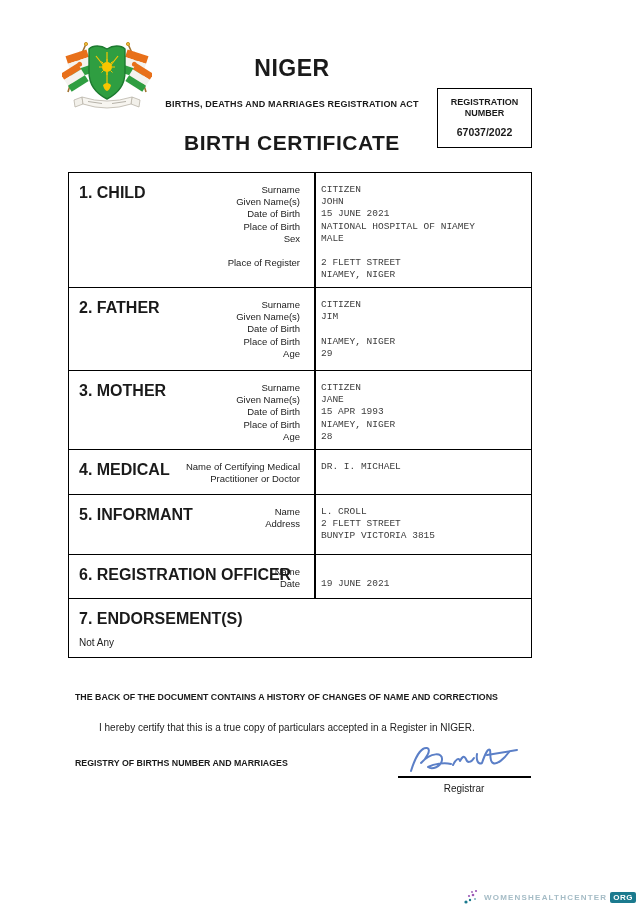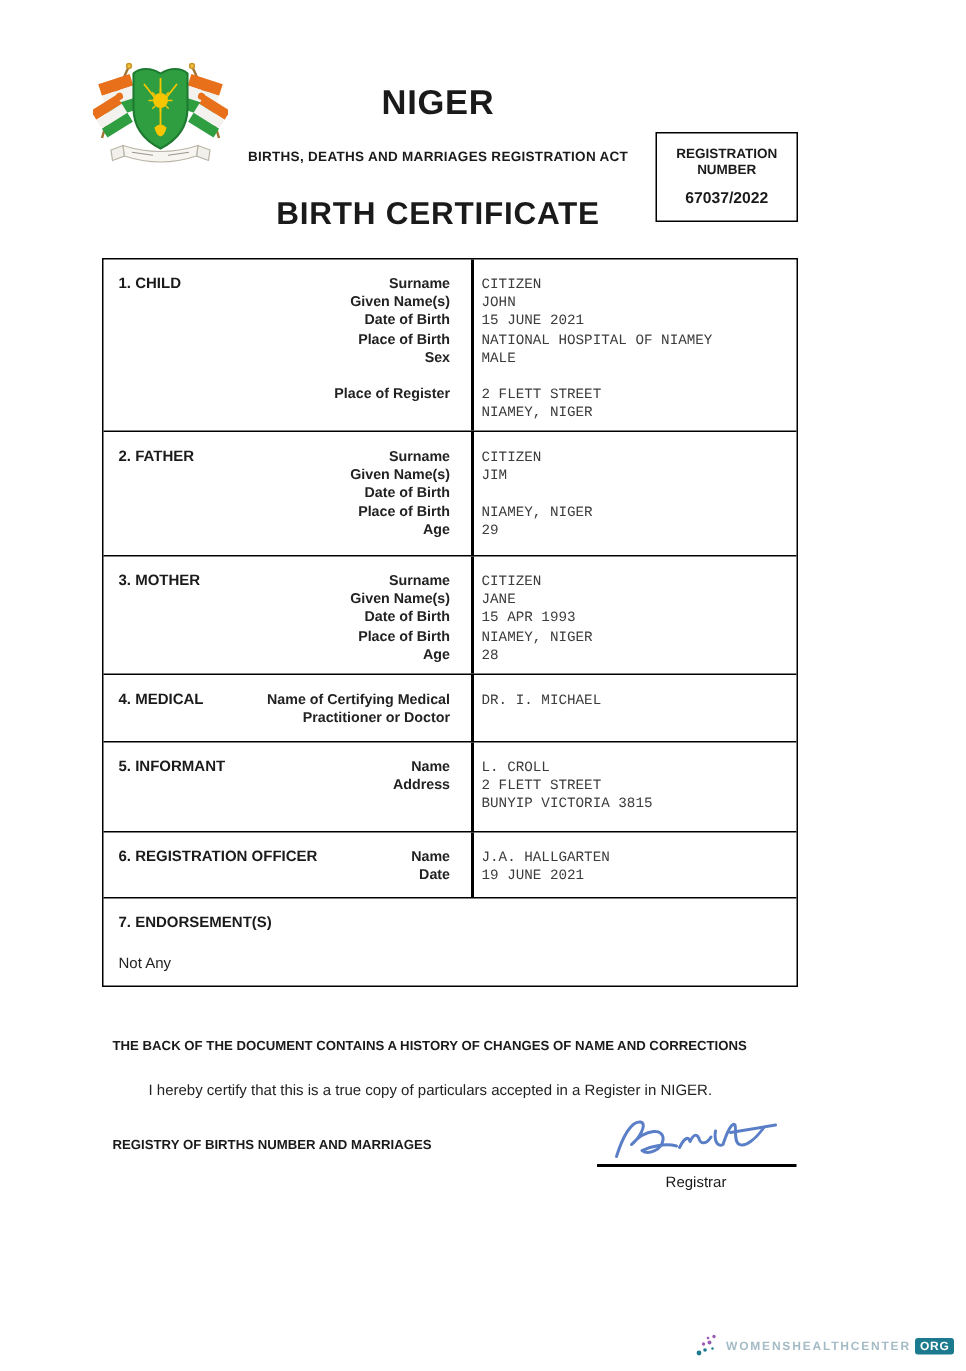--- a/index.html
+++ b/index.html
@@ -21,23 +21,23 @@
   .reg-number { font-size:10.5px; font-weight:bold; margin-top:7px; }
 
   
   .cert-table { position:absolute; left:68px; top:172px; width:464px; border:1.5px solid #000; }
   .section { position:relative; border-bottom:1.5px solid #000; padding-top:11px; }
   .section:last-child { border-bottom:none; }
   .sec-child { height:115px; } .sec-father { height:83px; } .sec-mother { height:79px; }
   .sec-medical { height:45px; } .sec-informant { height:60px; } .sec-officer { height:44px; }
   .sec-endorsement { height:58px; }
   .vdivider { position:absolute; left:245px; top:0; bottom:0; width:1.5px; background:#000; }
-  .sec-title { position:absolute; left:10px; top:11px; font-size:10px; font-weight:bold; }
+  .sec-title { position:absolute; left:10px; top:11px; font-size:16px; font-weight:bold; }
   .frow { display:grid; grid-template-columns:231px 1fr; column-gap:21px; }
-  .flabel { text-align:right; font-size:9.5px; line-height:12.2px; color:#222;font-weight:bold; }
+  .flabel { text-align:right; font-size:9.5px; line-height:12.2px; color:#222; }
   .flabel.narrow { padding-left:96px; }
   .fvalue { font-family:"Liberation Mono", monospace; font-size:9.5px; line-height:12.2px;
             color:#3c3c3c; white-space:pre-line; }
   .frow.gap-top { margin-top:12px; }
   .end-note { font-size:10px; color:#222; margin:27px 0 0 10px; }
 
   
   .back-note { position:absolute; left:75px; top:692px; font-size:8.8px; font-weight:bold; }
   .certify-line { position:absolute; left:78px; top:722px; font-size:10px; color:#222;margin-left:21px; }
   .registry-line { position:absolute; left:75px; top:758px; font-size:8.8px; font-weight:bold; }
@@ -235,21 +235,20 @@
         <div class="fvalue">2 FLETT STREET
 BUNYIP VICTORIA 3815</div>
       </div>
     </div>
 
     <div class="section sec-officer">
       <div class="vdivider"></div>
       <div class="sec-title">6. REGISTRATION OFFICER</div>
       <div class="frow">
         <div class="flabel">Name</div>
-        <div class="fvalue">J.A. HALLGARTEN</div>
       </div>
       <div class="frow">
         <div class="flabel">Date</div>
         <div class="fvalue">19 JUNE 2021</div>
       </div>
     </div>
 
     <div class="section sec-endorsement">
       <div class="sec-title">7. ENDORSEMENT(S)</div>
       <div class="end-note">Not Any</div>

